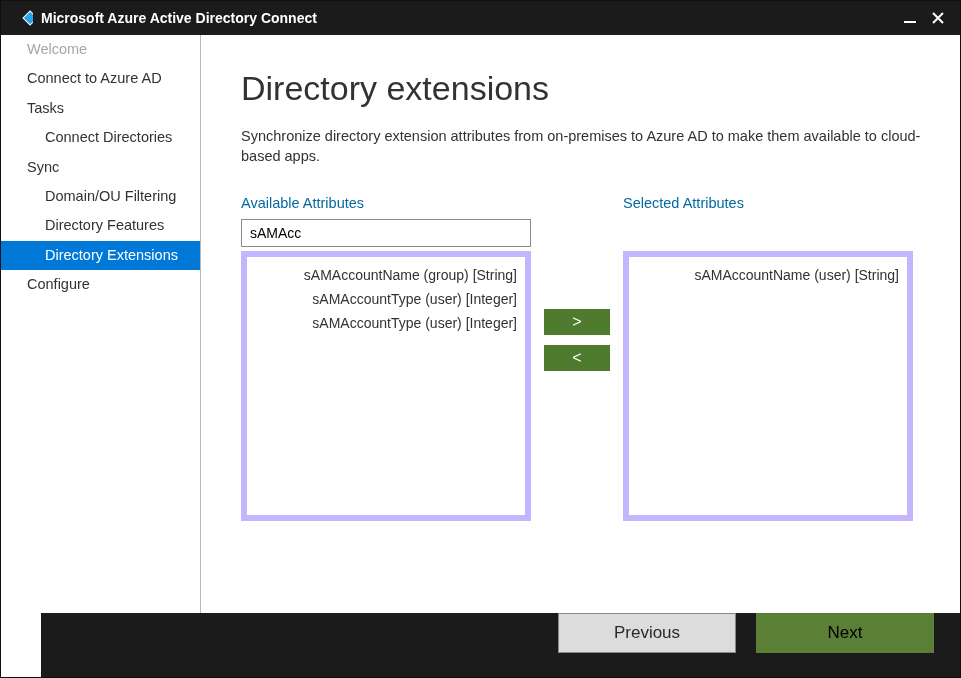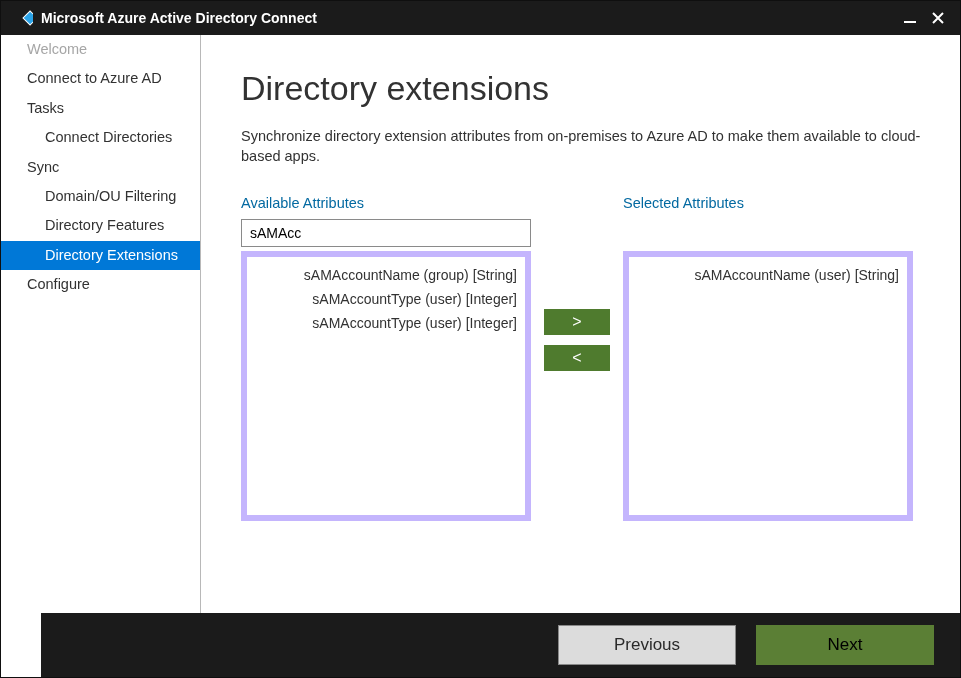--- a/index.html
+++ b/index.html
@@ -20,21 +20,21 @@
   .content .desc { font-size: 14.5px; color: #323232; line-height: 1.4; margin-bottom: 28px; max-width: 680px;}
   .dual { display: flex; align-items: flex-start; }
   .col { width: 290px; }
   .col .col-label { color:#0369a1; font-size:14.5px; margin-bottom: 8px; }
   .searchbox { width: 100%; height: 28px; border: 1px solid #8a8a8a; padding: 12px 8px; font-size: 14px; margin-bottom: 4px; }
   .listbox { width: 100%; height: 270px; border: 6px solid #c4b5fd; padding: 6px 8px; font-size: 14px; background:#fff; overflow:auto;text-align:right;}
   .listbox .li { padding: 2px 0; line-height: 1.45; cursor: pointer;}
   .middle { width: 92px; display:flex; flex-direction:column; align-items:center; justify-content:flex-start; padding-top: 114px; gap: 10px;}
   .shuttle-btn { width: 66px; height: 26px; background: #4f7b2e; color:#fff; font-size: 16px; border:none; cursor:pointer; display:flex; align-items:center; justify-content:center;}
   .col.right .col-label { margin-bottom: 40px; }
-  .footer { height: 64px; background:#1b1b1b; display:flex; align-items:center; justify-content:flex-end; padding: 0 26px; gap: 20px; margin-left: 40px;}
+  .footer { height: 64px; background:#1b1b1b; display:flex; align-items:flex-start; justify-content:flex-end; padding: 0 26px; gap: 20px; margin-left: 40px;}
   .footer button { width: 178px; height: 40px; font-size: 17px; border: 1px solid #888; cursor:pointer;}
   .footer .prev { background: #dcdcdc; color:#2a2a2a; }
   .footer .next { background: #5b7f35; color:#000000; border-color:#5b7f35; }
 </style>
 </head>
 <body>
 
 <div class="window">
   <div class="titlebar">
     <span class="logo">

